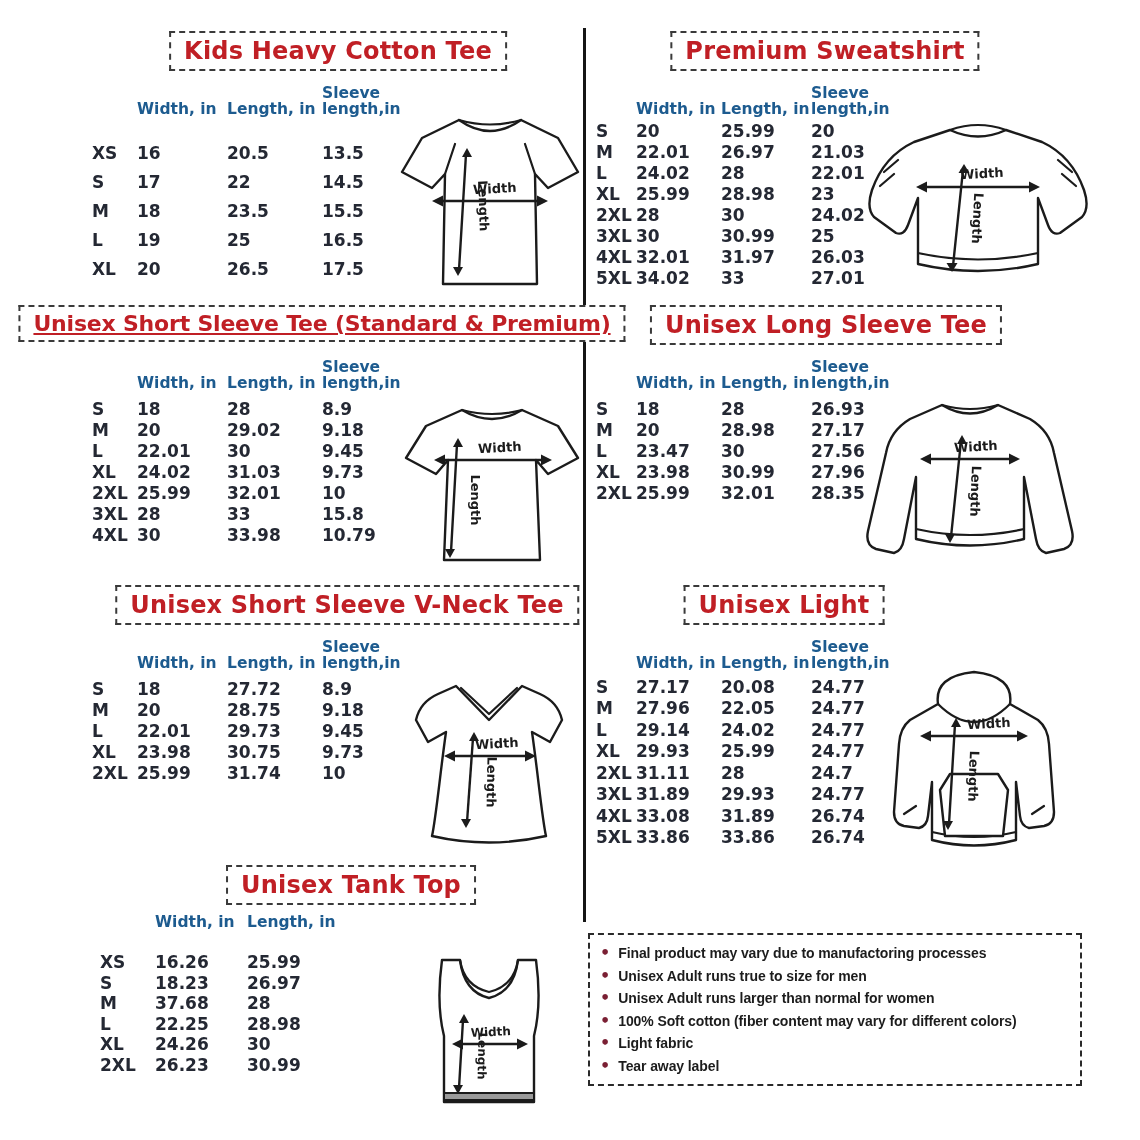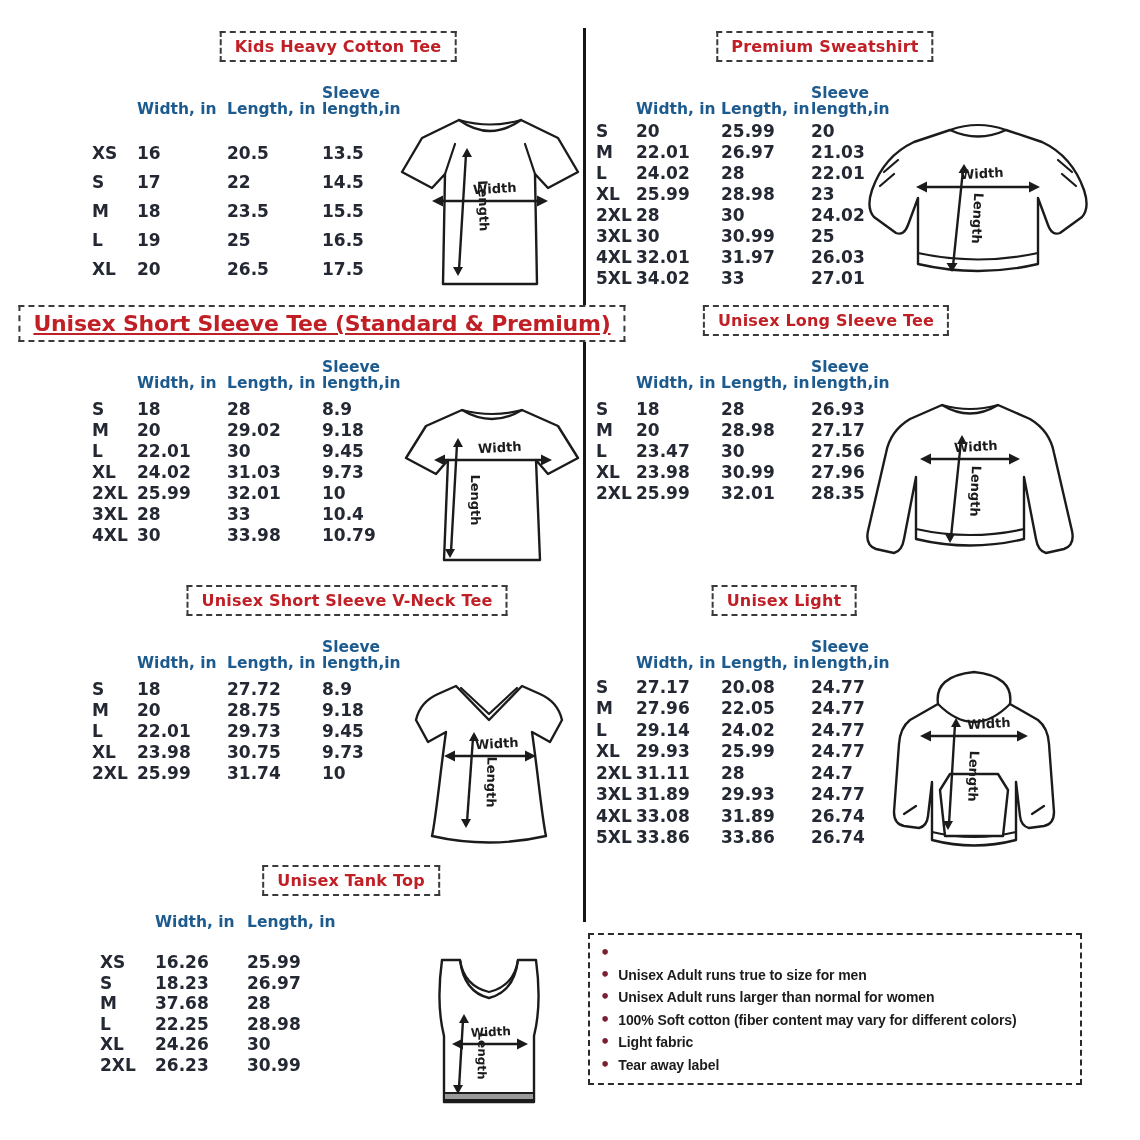--- a/index.html
+++ b/index.html
@@ -1,19 +1,19 @@
 <!DOCTYPE html>
 <html><head>
 <meta charset="utf-8">
 <style>
   html,body{margin:0;padding:0;background:#fff;}
   #page{position:relative;width:1140px;height:1140px;background:#fff;overflow:hidden;
         font-family:"DejaVu Sans",sans-serif;color:#242833;}
   .title{position:absolute;transform:translateX(-50%);white-space:nowrap;
-         font-weight:bold;font-size:16px;color:#c01f25;letter-spacing:.2px;
+         font-weight:bold;font-size:24px;color:#c01f25;letter-spacing:.2px;
          border:2px dashed #3a3a3a;padding:4px 13px;background:#fff;}
   .title.t-small{font-size:22px;letter-spacing:-.2px;text-decoration:underline;}
   .thead{position:absolute;display:grid;align-items:end;height:46px;
          color:#1d5b8f;font-weight:bold;font-size:15.5px;}
   .thead.oneline{height:26px;}
   .thead .sleeve{white-space:pre-line;text-align:left;line-height:1.08;}
   .g-left{grid-template-columns:45px 90px 95px 95px;}
   .g-right{grid-template-columns:40px 85px 90px 85px;}
   .g-tank{grid-template-columns:55px 92px 92px;}
   .rows{position:absolute;display:flex;flex-direction:column;}
@@ -222,21 +222,21 @@
         <div class="trow">
           <span class="cell size">2XL</span>
           <span class="cell">25.99</span>
           <span class="cell">32.01</span>
           <span class="cell">10</span>
         </div>
         <div class="trow">
           <span class="cell size">3XL</span>
           <span class="cell">28</span>
           <span class="cell">33</span>
-          <span class="cell">10.4</span>
+          <span class="cell">15.8</span>
         </div>
         <div class="trow">
           <span class="cell size">4XL</span>
           <span class="cell">30</span>
           <span class="cell">33.98</span>
           <span class="cell">10.79</span>
         </div>
       </div>
     <svg class="garment" style="left:398px;top:396px" width="188" height="172" viewBox="0 0 188 172">
       <path class="fl" d="M64,14 Q94,32 124,14 L160,30 L180,62 L150,78 L138,64 L142,164 L46,164 L50,64 L38,78 L8,62 L28,30 Z"></path>
@@ -509,20 +509,21 @@
         <polygon class="ah" points="36,62 31,71 41,71"></polygon>
         <polygon class="ah" points="30,142 25,133 35,133"></polygon>
         <text class="lbl sm" text-anchor="middle" transform="rotate(91 50 104)" x="50" y="104">Length</text>
       </g>
     </svg>
   </div>
 
   <div class="notes">
       <div class="note">
         <span class="bullet">•</span>
+        <span class="note-text">Final product may vary due to manufactoring processes</span>
       </div>
       <div class="note">
         <span class="bullet">•</span>
         <span class="note-text">Unisex Adult runs true to size for men</span>
       </div>
       <div class="note">
         <span class="bullet">•</span>
         <span class="note-text">Unisex Adult runs larger than normal for women</span>
       </div>
       <div class="note">

